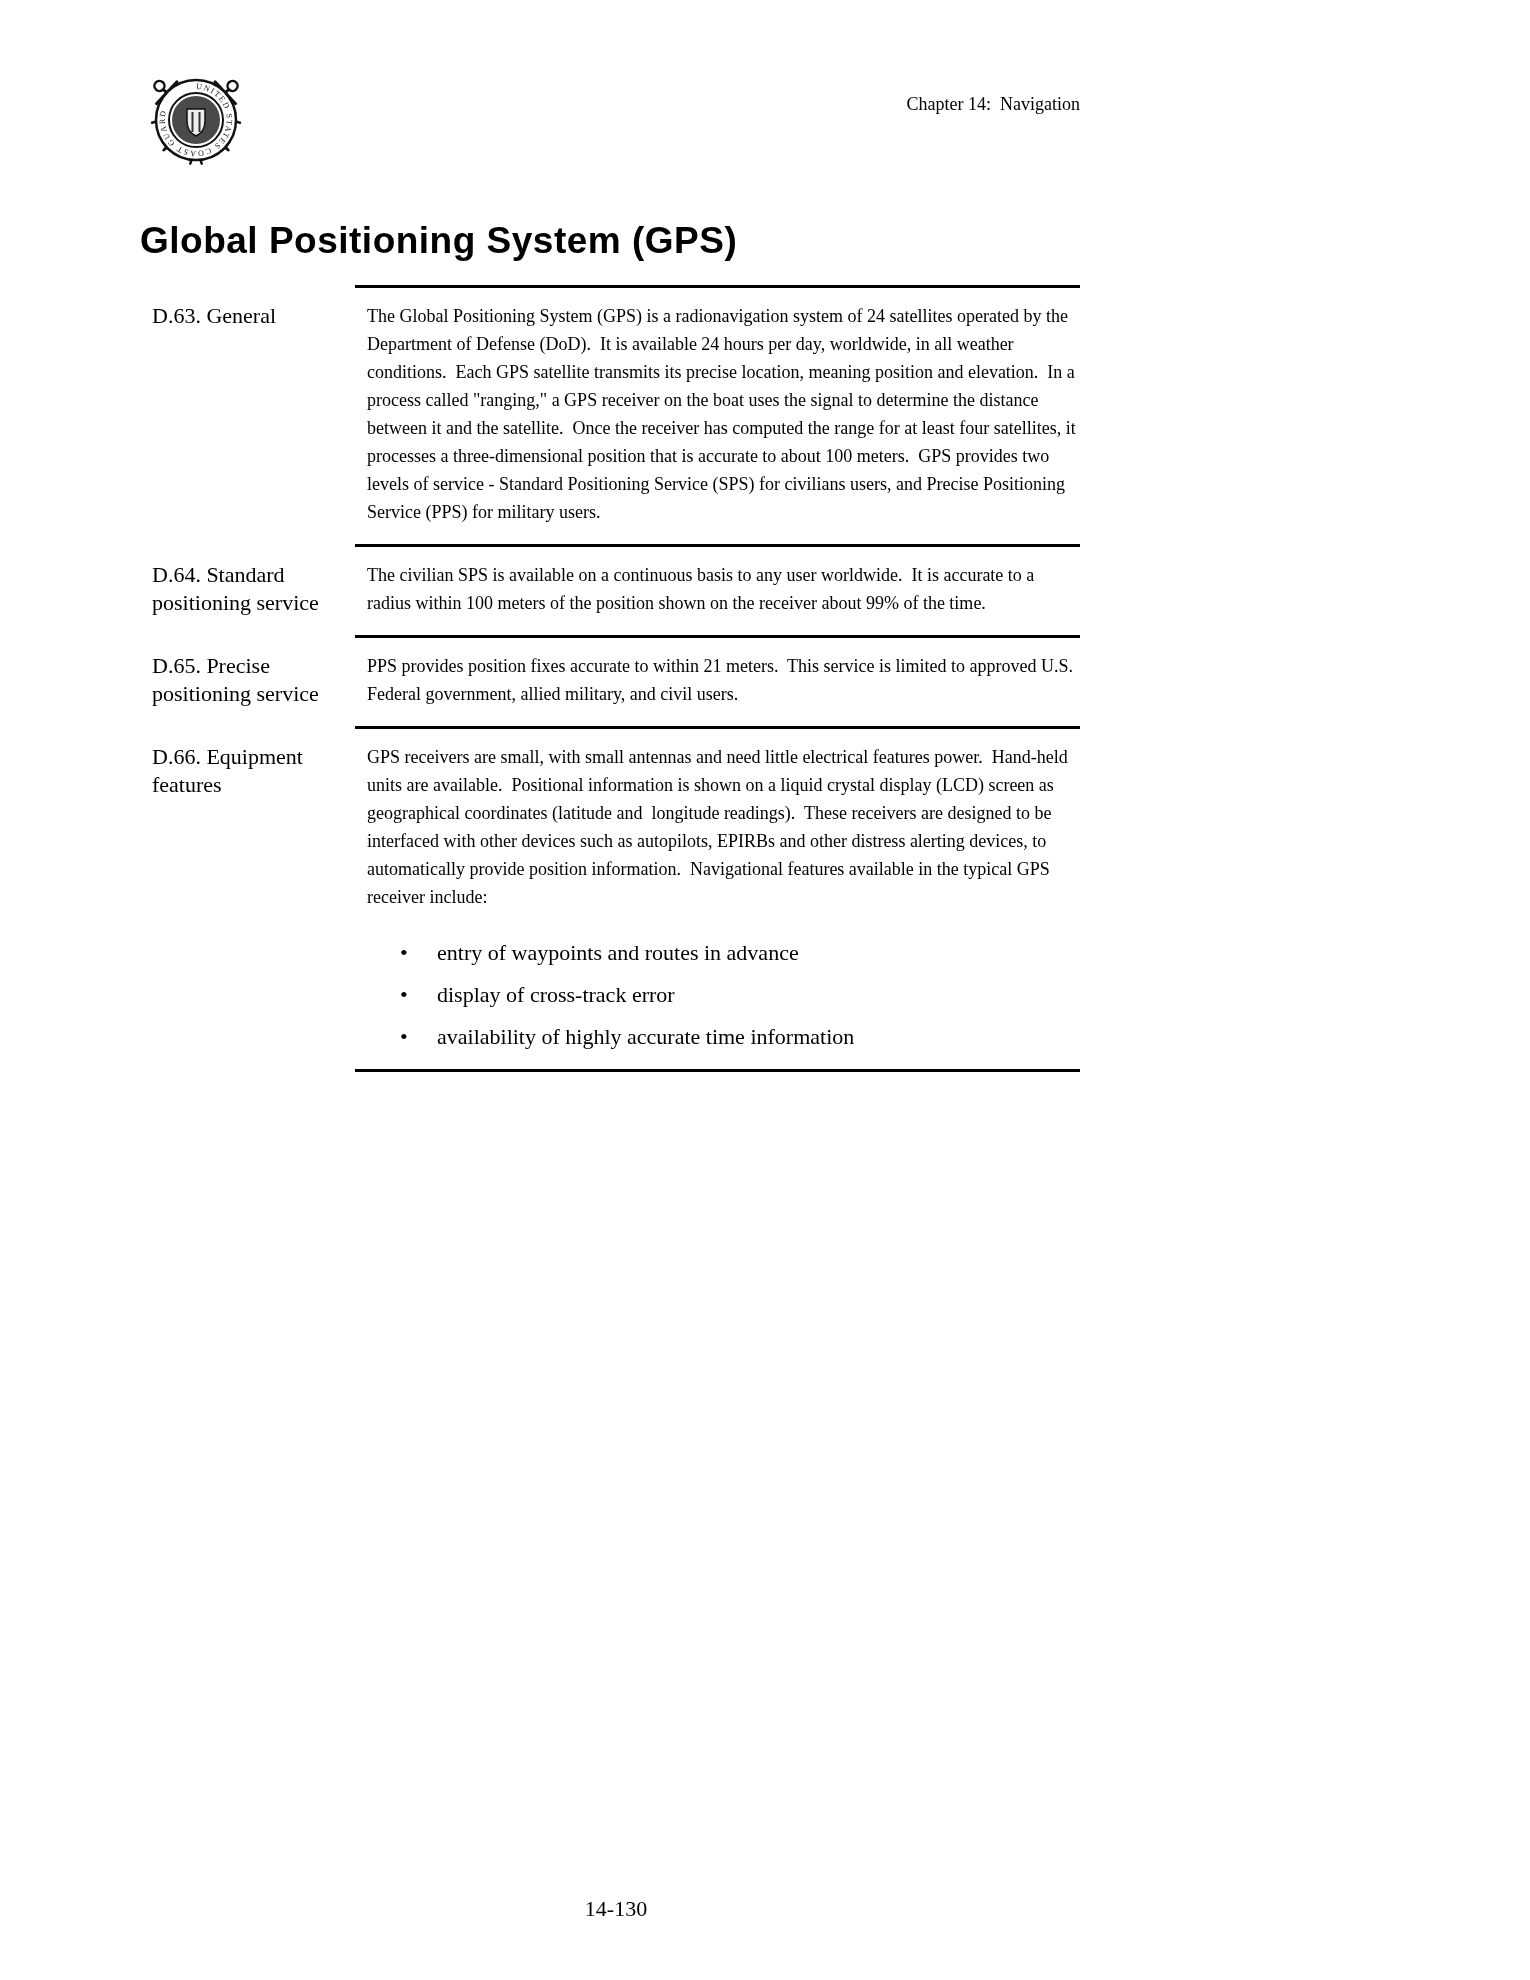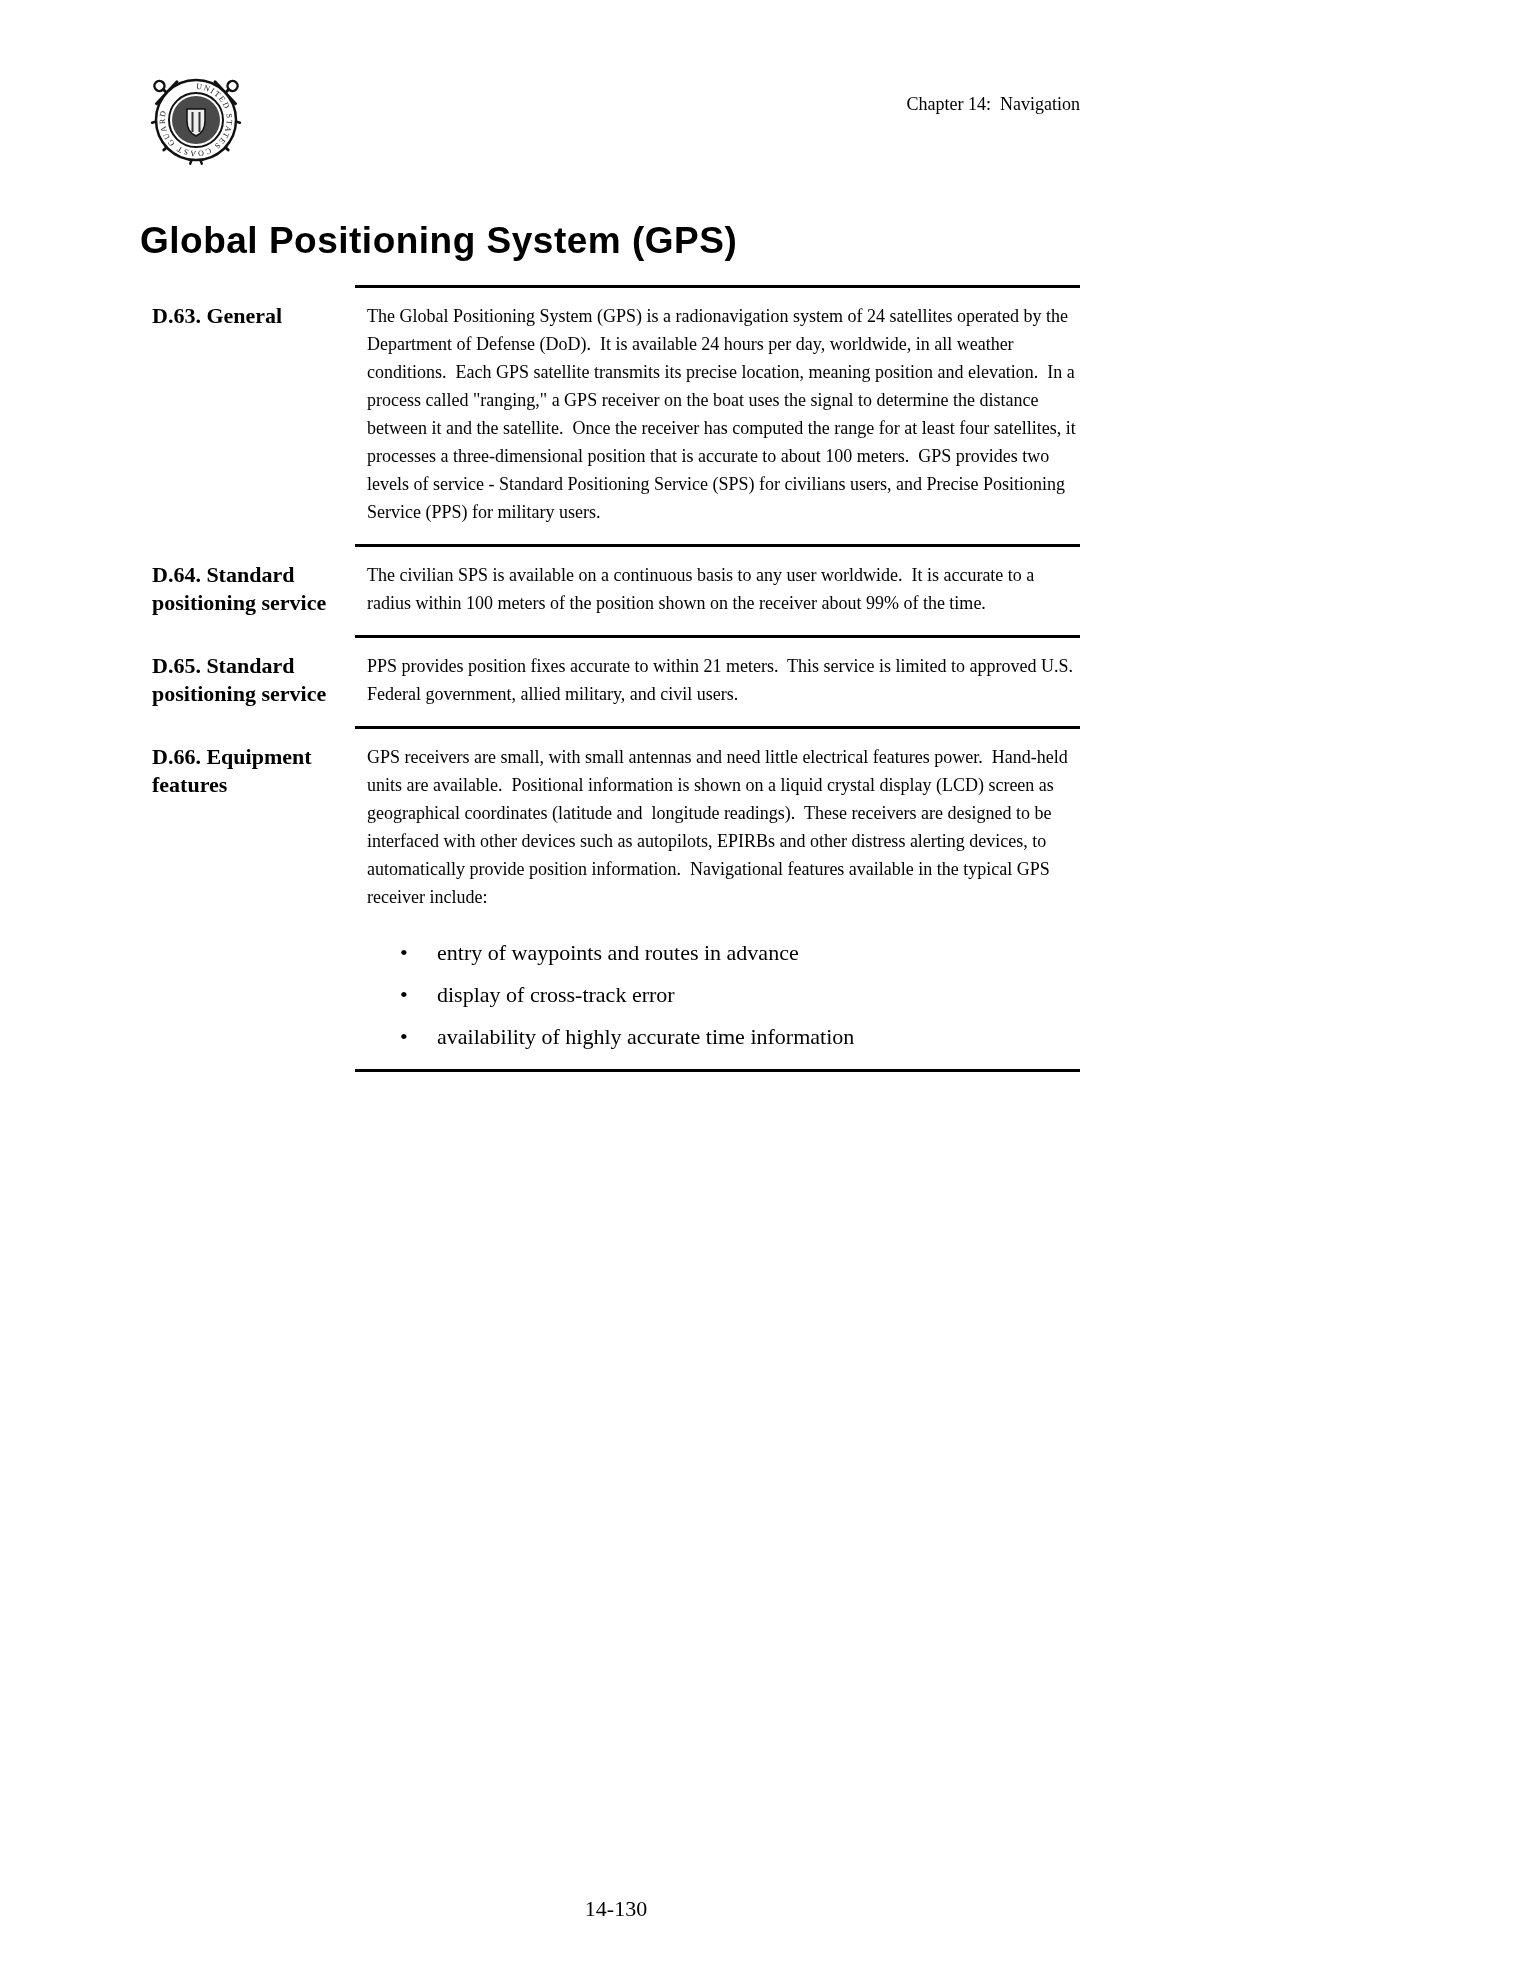--- a/index.html
+++ b/index.html
@@ -27,21 +27,21 @@
 
   .section-rule {
     margin-left:203px; height:0;
     border-top:3px solid #000;
   }
   .section-cols {
     display:grid; grid-template-columns:215px 713px;
     padding:14px 0 18px 0;
   }
   .sec-label {
-    font-weight:bold; font-size:22px; line-height:28px;
+    font-weight:normal; font-size:22px; line-height:28px;
     padding-right:20px; white-space:normal;
   }
   .sec-body {
     font-size:18px; line-height:28px; white-space:pre-wrap;
   }
   .bullets { list-style:none; margin-top:28px; }
   .bullets li {
     position:relative; padding-left:70px; margin-bottom:14px;
     font-size:22px; line-height:28px;
   }
@@ -112,21 +112,21 @@
     </div>
 
     <div class="section-rule"></div>
     <div class="section-cols">
       <div class="sec-label">D.64.  Standard positioning service</div>
       <div class="sec-body">The civilian SPS is available on a continuous basis to any user worldwide.  It is accurate to a radius within 100 meters of the position shown on the receiver about 99% of the time.</div>
     </div>
 
     <div class="section-rule"></div>
     <div class="section-cols">
-      <div class="sec-label">D.65.  Standard positioning service</div>
+      <div class="sec-label">D.65.  Precise positioning service</div>
       <div class="sec-body">PPS provides position fixes accurate to within 21 meters.  This service is limited to approved U.S. Federal government, allied military, and civil users.</div>
     </div>
 
     <div class="section-rule"></div>
     <div class="section-cols">
       <div class="sec-label">D.66.  Equipment features</div>
       <div>
         <div class="sec-body">GPS receivers are small, with small antennas and need little electrical features power.  Hand-held units are available.  Positional information is shown on a liquid crystal display (LCD) screen as geographical coordinates (latitude and  longitude readings).  These receivers are designed to be interfaced with other devices such as autopilots, EPIRBs and other distress alerting devices, to automatically provide position information.  Navigational features available in the typical GPS receiver include:</div>
         <ul class="bullets">
           <li>entry of waypoints and routes in advance</li>

